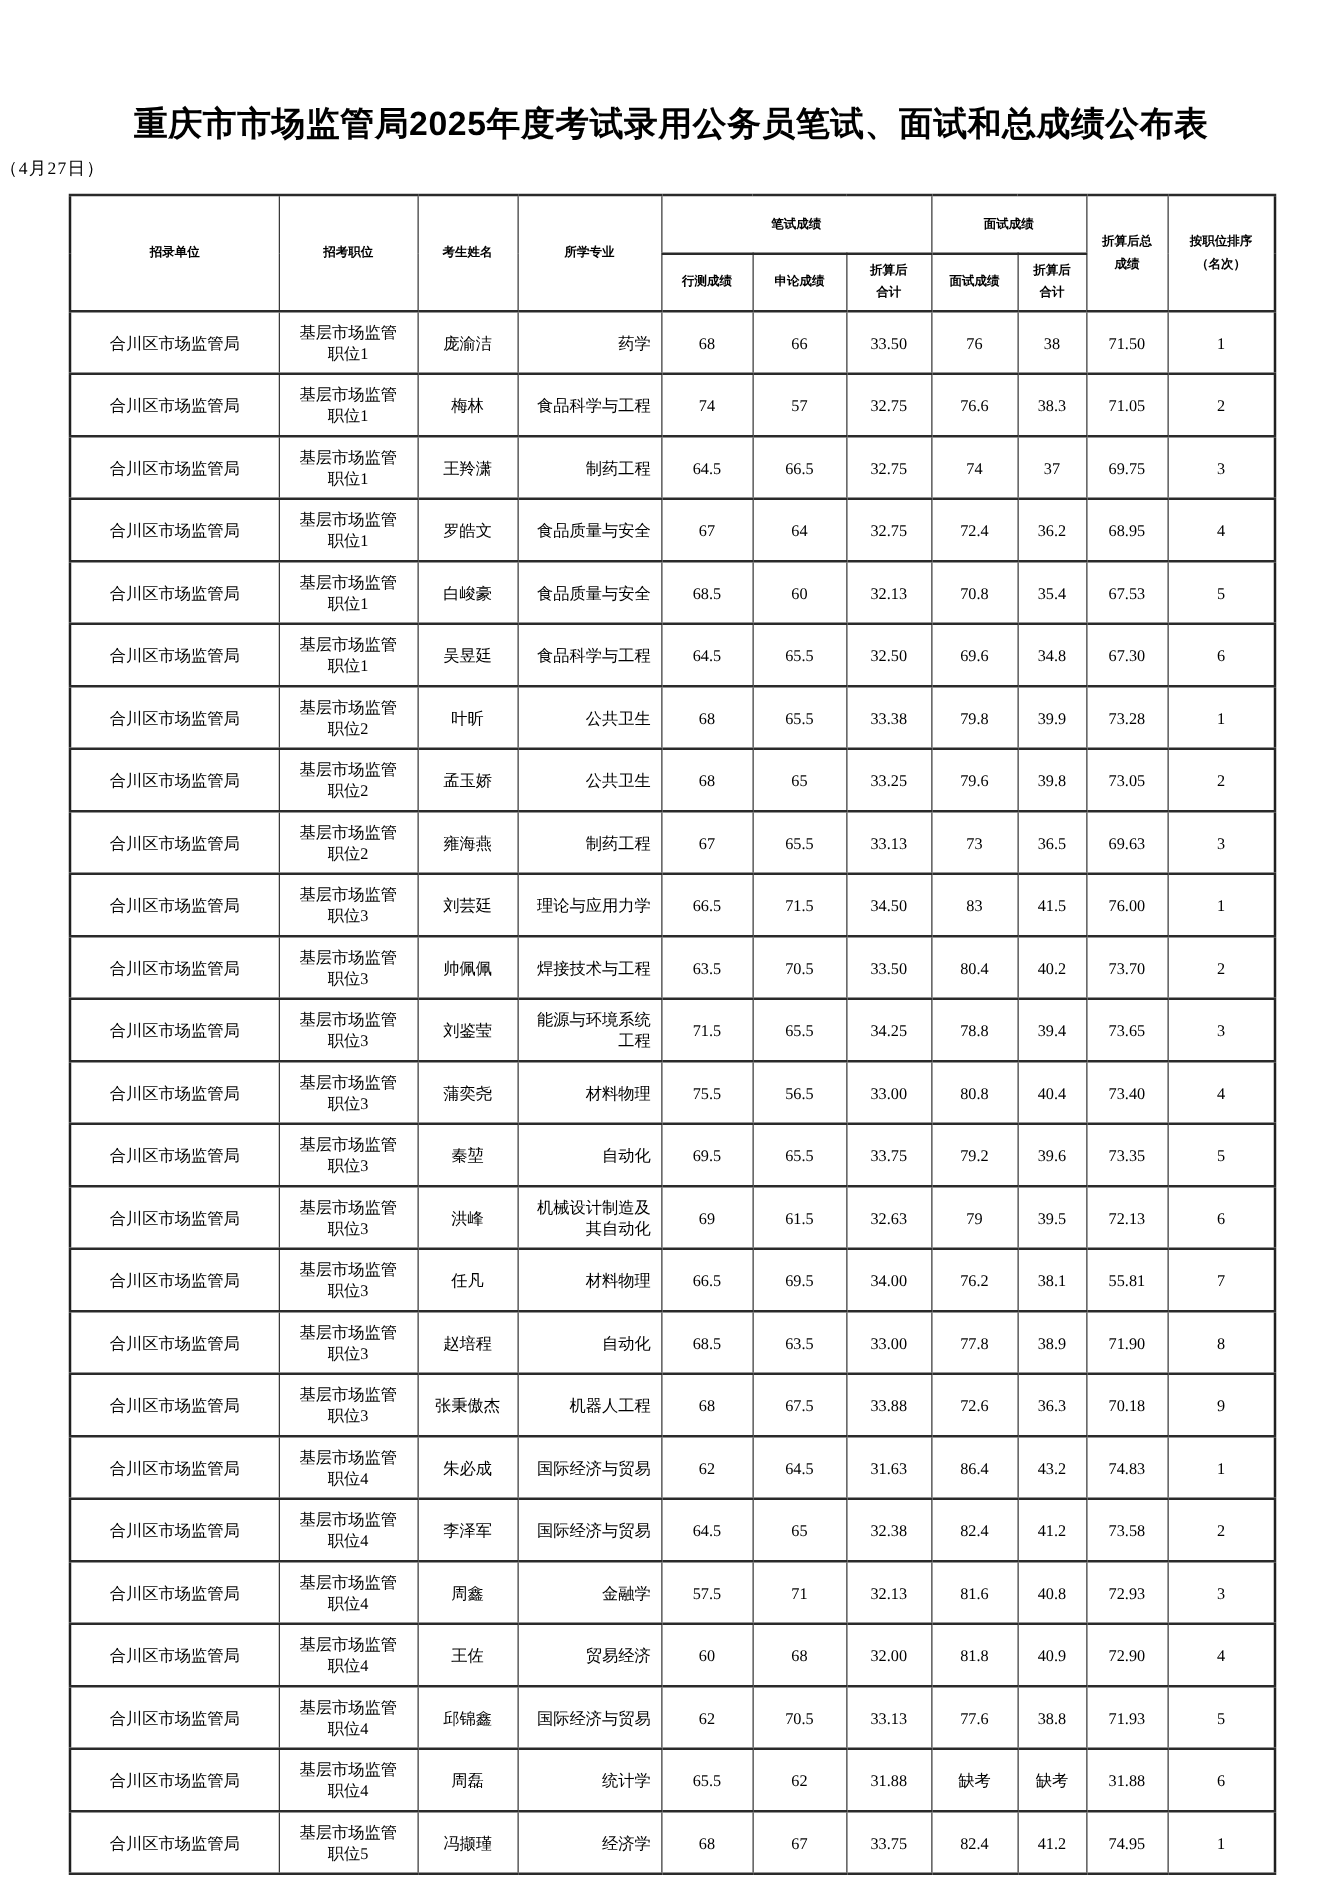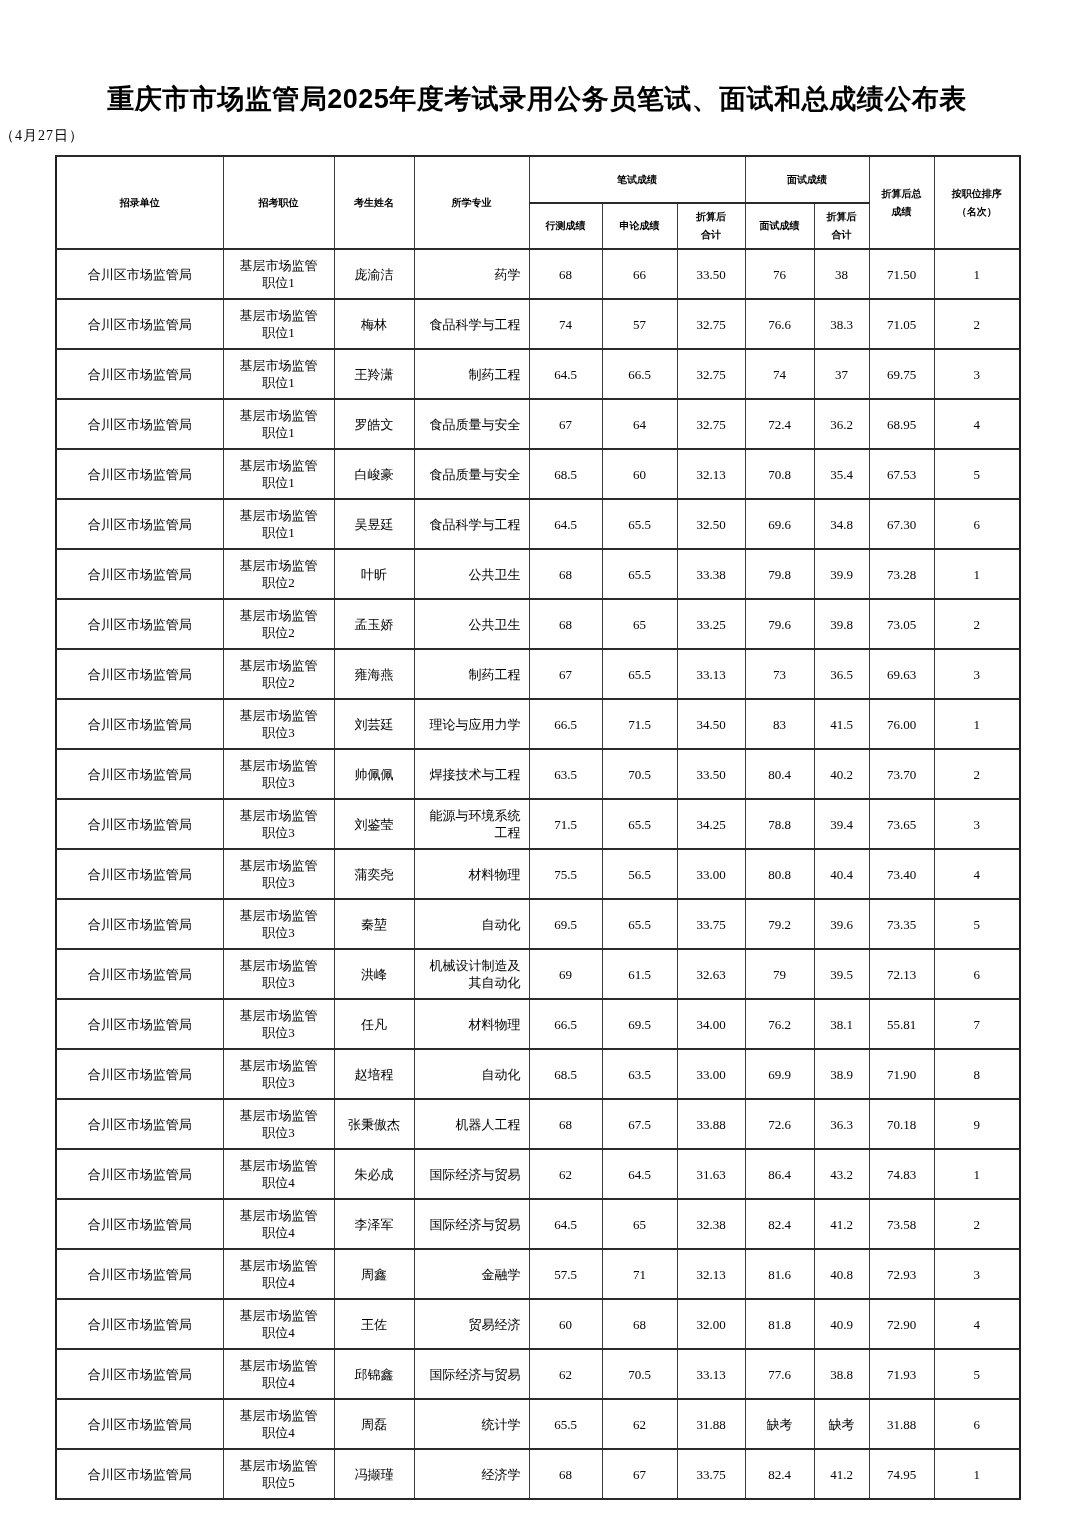--- a/index.html
+++ b/index.html
@@ -329,21 +329,21 @@
           <td>7</td>
         </tr>
         <tr>
           <td>合川区市场监管局</td>
           <td class="pos">基层市场监管职位3</td>
           <td>赵培程</td>
           <td class="major">自动化</td>
           <td>68.5</td>
           <td>63.5</td>
           <td>33.00</td>
-          <td>69.9</td>
+          <td>77.8</td>
           <td>38.9</td>
           <td>71.90</td>
           <td>8</td>
         </tr>
         <tr>
           <td>合川区市场监管局</td>
           <td class="pos">基层市场监管职位3</td>
           <td>张秉傲杰</td>
           <td class="major">机器人工程</td>
           <td>68</td>

